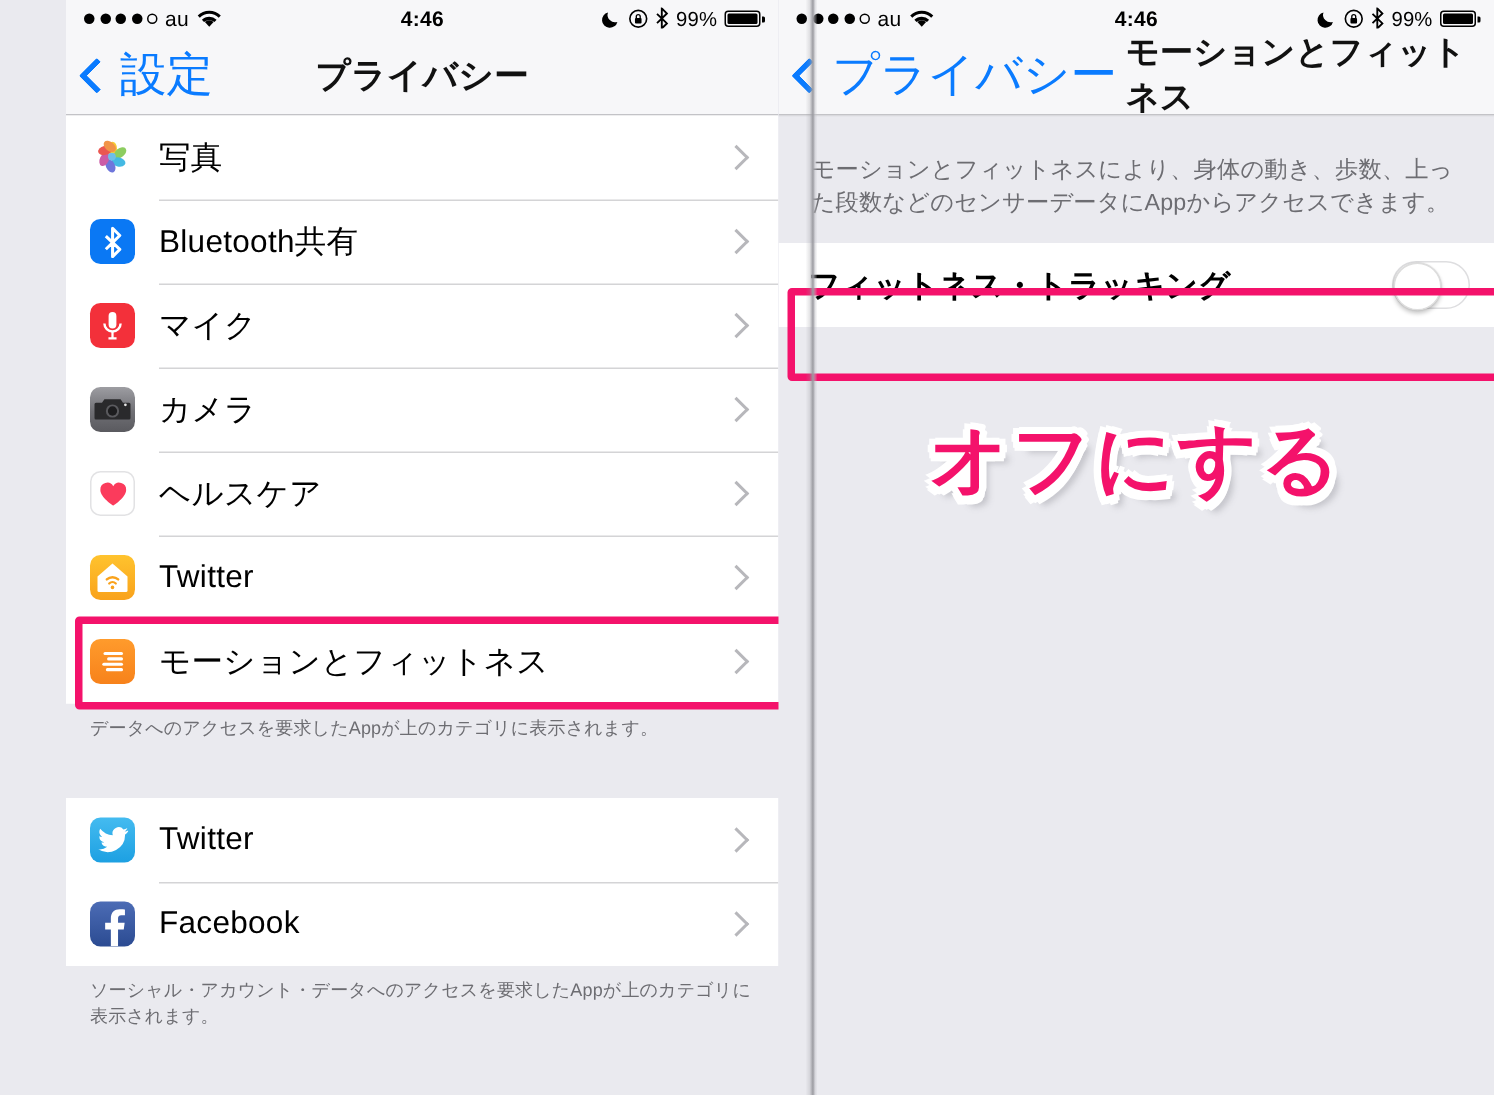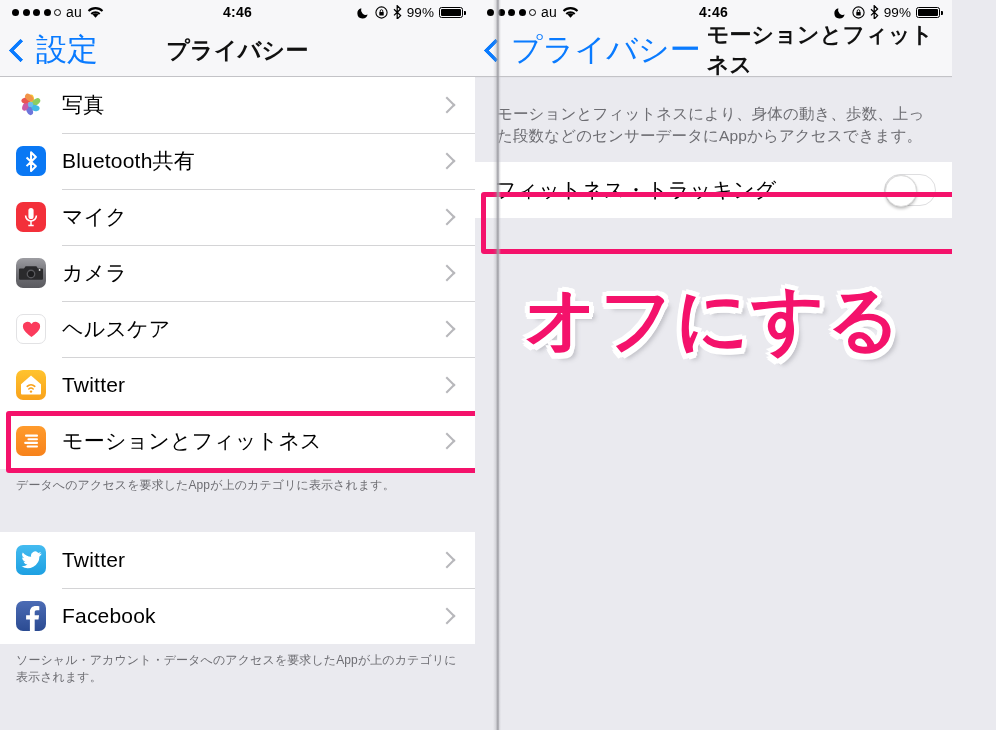--- a/index.html
+++ b/index.html
@@ -3,21 +3,21 @@
 <meta charset="utf-8">
 <style>
   html,body{margin:0;padding:0;}
   body{
     width:996px;height:730px;
     background:#eaeaef;
     font-family:"Liberation Sans","DejaVu Sans",sans-serif;
     -webkit-font-smoothing:antialiased;
     overflow:hidden;
   }
-  .screens{display:flex;width:952px;height:730px;position:relative;}
+  .screens{display:flex;width:952px;height:730px;position:relative;margin-left:44px;}
 
   .phone{position:relative;height:730px;background:#eaeaef;overflow:hidden;}
   .phone.left{width:497px;}
   .phone.right{width:499px;}
 
   
   .divider{
     position:absolute;left:493px;top:0;width:8px;height:730px;
     background:linear-gradient(to right,rgba(255,255,255,0) 0%,rgba(150,150,156,0.25) 35%,#9b9ba1 62%,rgba(190,190,196,0.45) 80%,rgba(255,255,255,0) 100%);
     z-index:40;pointer-events:none;
@@ -119,37 +119,37 @@
   .ic-tw{background:linear-gradient(180deg,#44bbf0 0%,#1da0e2 100%);}
   .ic-fb{background:linear-gradient(180deg,#4c6cb5 0%,#2b4b92 100%);}
 
   
   .panel-desc{
     color:#6d6d72;font-size:15.5px;line-height:1.45;
     padding:26px 22px 14px 22px;letter-spacing:.1px;
   }
   .switch-row{
     background:#fff;height:56px;display:flex;align-items:center;
-    padding:0 16px 0 20px;position:relative;
+    padding:0 16px 0 20px;position:relative;font-weight:bold;
   }
   .switch-label{font-size:21px;color:#000;flex:1;letter-spacing:.2px;}
   .switch{
     width:52px;height:32px;border-radius:16px;background:#fff;
     border:1px solid #dedee0;position:relative;flex:0 0 auto;cursor:pointer;
     box-sizing:border-box;
   }
   .switch .knob{
     position:absolute;left:0px;top:0px;width:30px;height:30px;border-radius:50%;
     background:#fff;border:.5px solid #ddd;
     box-shadow:0 2px 3px rgba(0,0,0,0.22),0 0 1px rgba(0,0,0,0.18);
   }
 
   .overlay-text{
     position:absolute;left:0;right:0;top:272px;text-align:center;
-    font-size:72px;font-weight:bold;color:#f4126b;
+    font-size:52px;font-weight:bold;color:#f4126b;
     letter-spacing:2px;
     font-family:"DejaVu Sans","Liberation Sans",sans-serif;
     text-shadow:
       -4px -4px 0 #fff, 4px -4px 0 #fff, -4px 4px 0 #fff, 4px 4px 0 #fff,
       -5px 0 0 #fff, 5px 0 0 #fff, 0 -5px 0 #fff, 0 5px 0 #fff,
       -3px 6px 0 #fff, 3px 6px 0 #fff, 6px 7px 4px rgba(120,120,130,.35);
     z-index:10;pointer-events:none;white-space:nowrap;
   }
 </style>
 </head>

